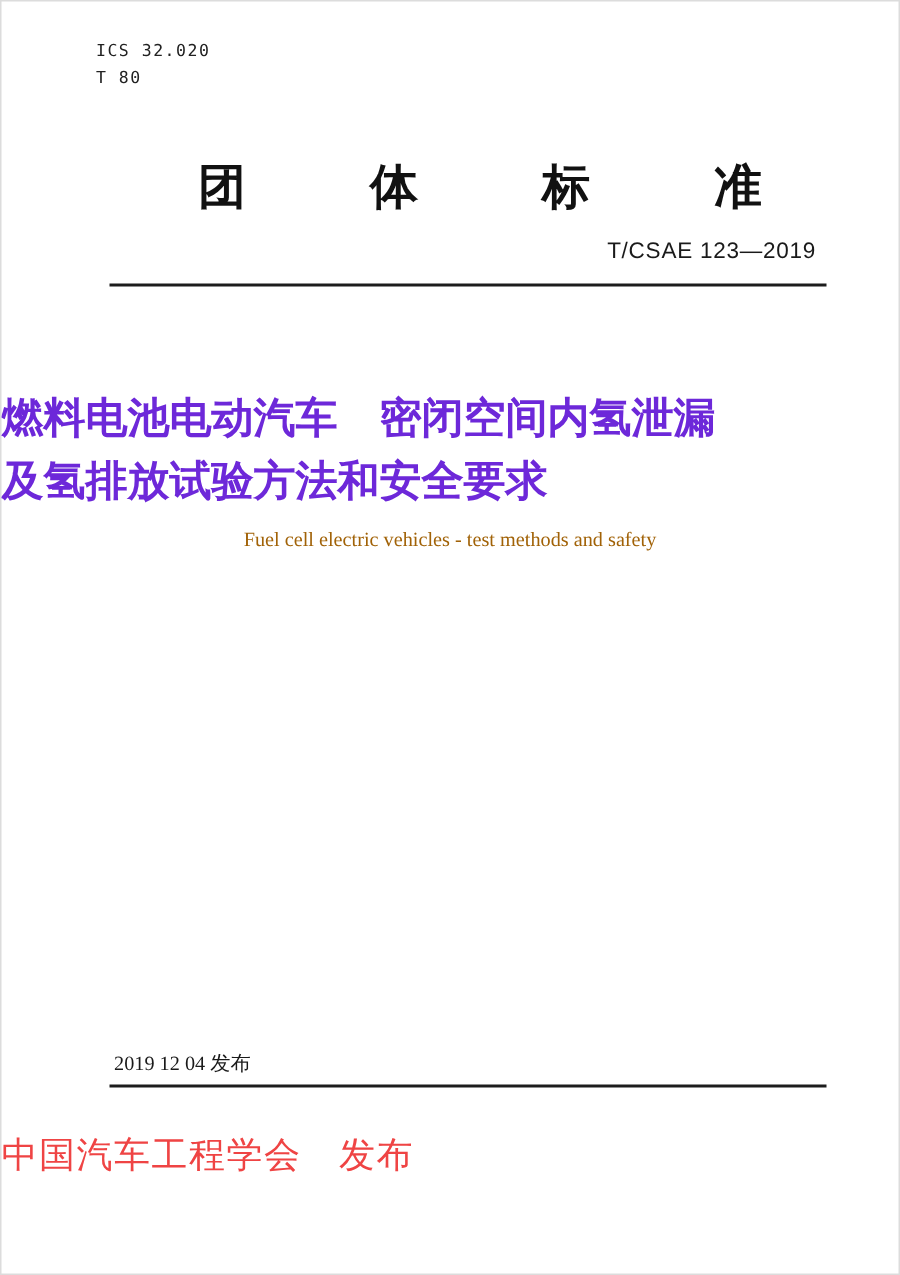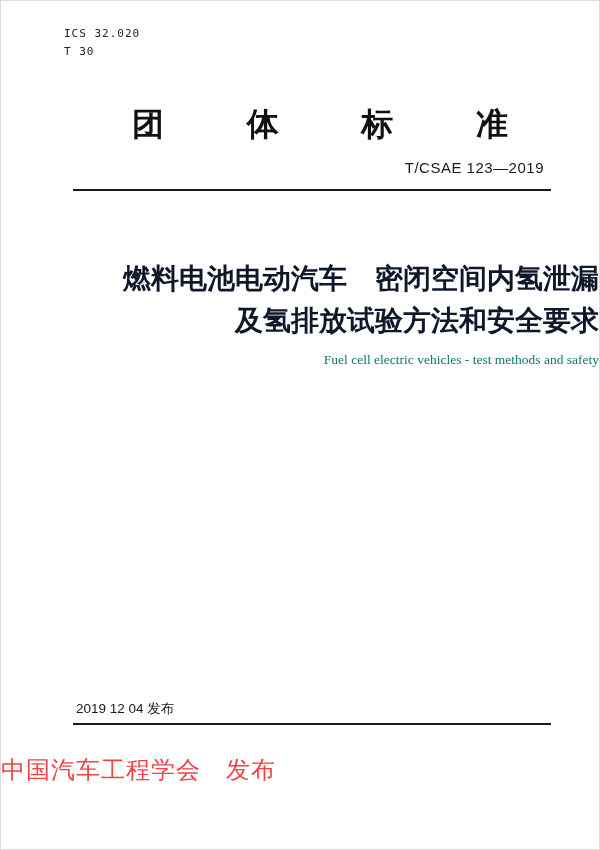--- a/index.html
+++ b/index.html
@@ -59,47 +59,47 @@
     background: #1c1c1c;
   }
   .rule-top { top: 188px; }
   .rule-bottom { top: 722px; }
   
   .title-cn {
     position: absolute;
     left: 0;
     width: 100%;
     top: 257px;
-    text-align: right;
+    text-align: left;
     font-size: 28px;
     font-weight: bold;
     line-height: 42px;
-    color: #0f172a;
+    color: #6d28d9;
   }
   
   .title-en {
     position: absolute;
     left: 0;
     width: 100%;
     top: 347px;
-    text-align: right;
+    text-align: center;
     font-family: "Liberation Serif", "DejaVu Serif", serif;
     font-size: 13.5px;
     line-height: 24px;
-    color: #0f766e;
+    color: #a16207;
   }
   
   .dates {
     position: absolute;
     left: 75px;
     right: 52px;
     top: 699px;
     display: flex;
     justify-content: space-between;
-    font-family: Liberation Sans, sans-serif;
+    font-family: Liberation Serif, serif;
     font-size: 13.5px;
     font-weight: 500;
     color: #1a1a1a;
   }
   
   .publisher {
     position: absolute;
     left: 0;
     width: 100%;
     top: 753px;
@@ -109,21 +109,21 @@
     color: #ef4444;
   }
 </style>
 </head>
 <body>
 
 <div class="page">
 
   <div class="ics-block">
     <div>ICS 32.020</div>
-    <div>T 30</div>
+    <div>T 80</div>
   </div>
 
   <div class="doc-type">
     <span>团</span>
     <span>体</span>
     <span>标</span>
     <span>准</span>
   </div>
 
   <div class="std-num">T/CSAE 123—2019</div>

